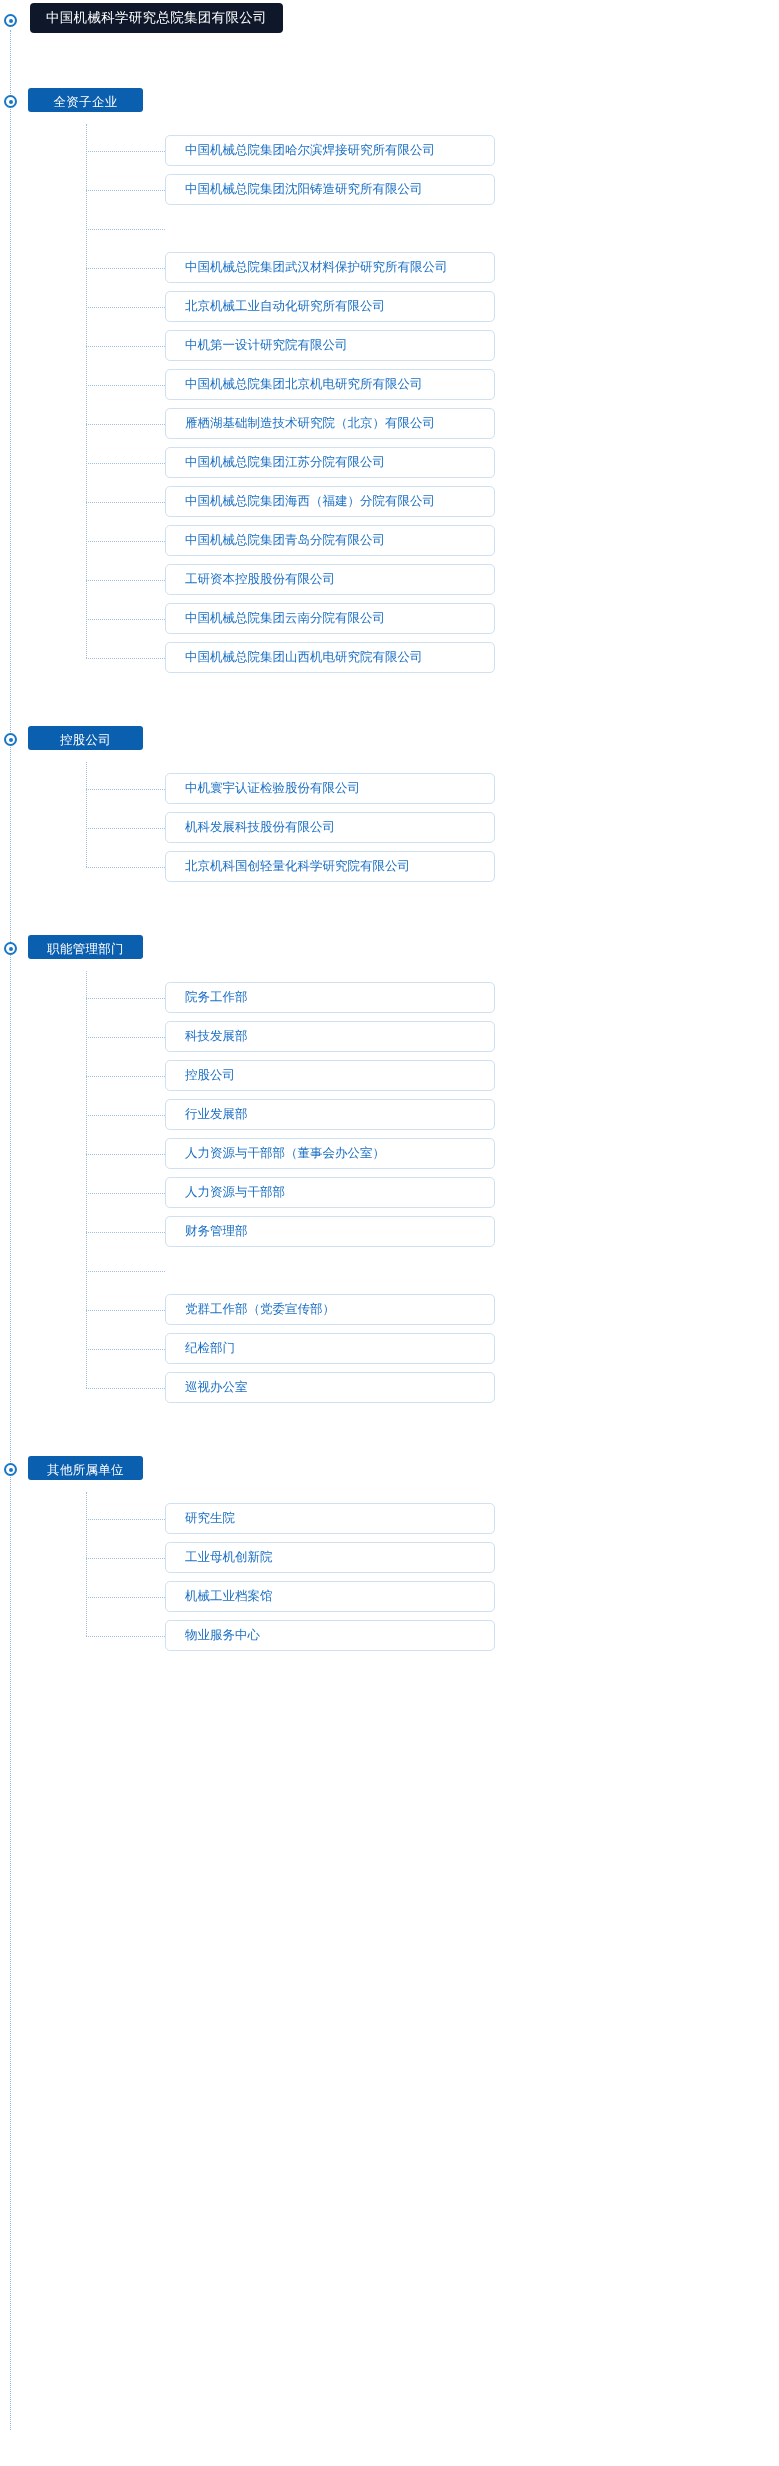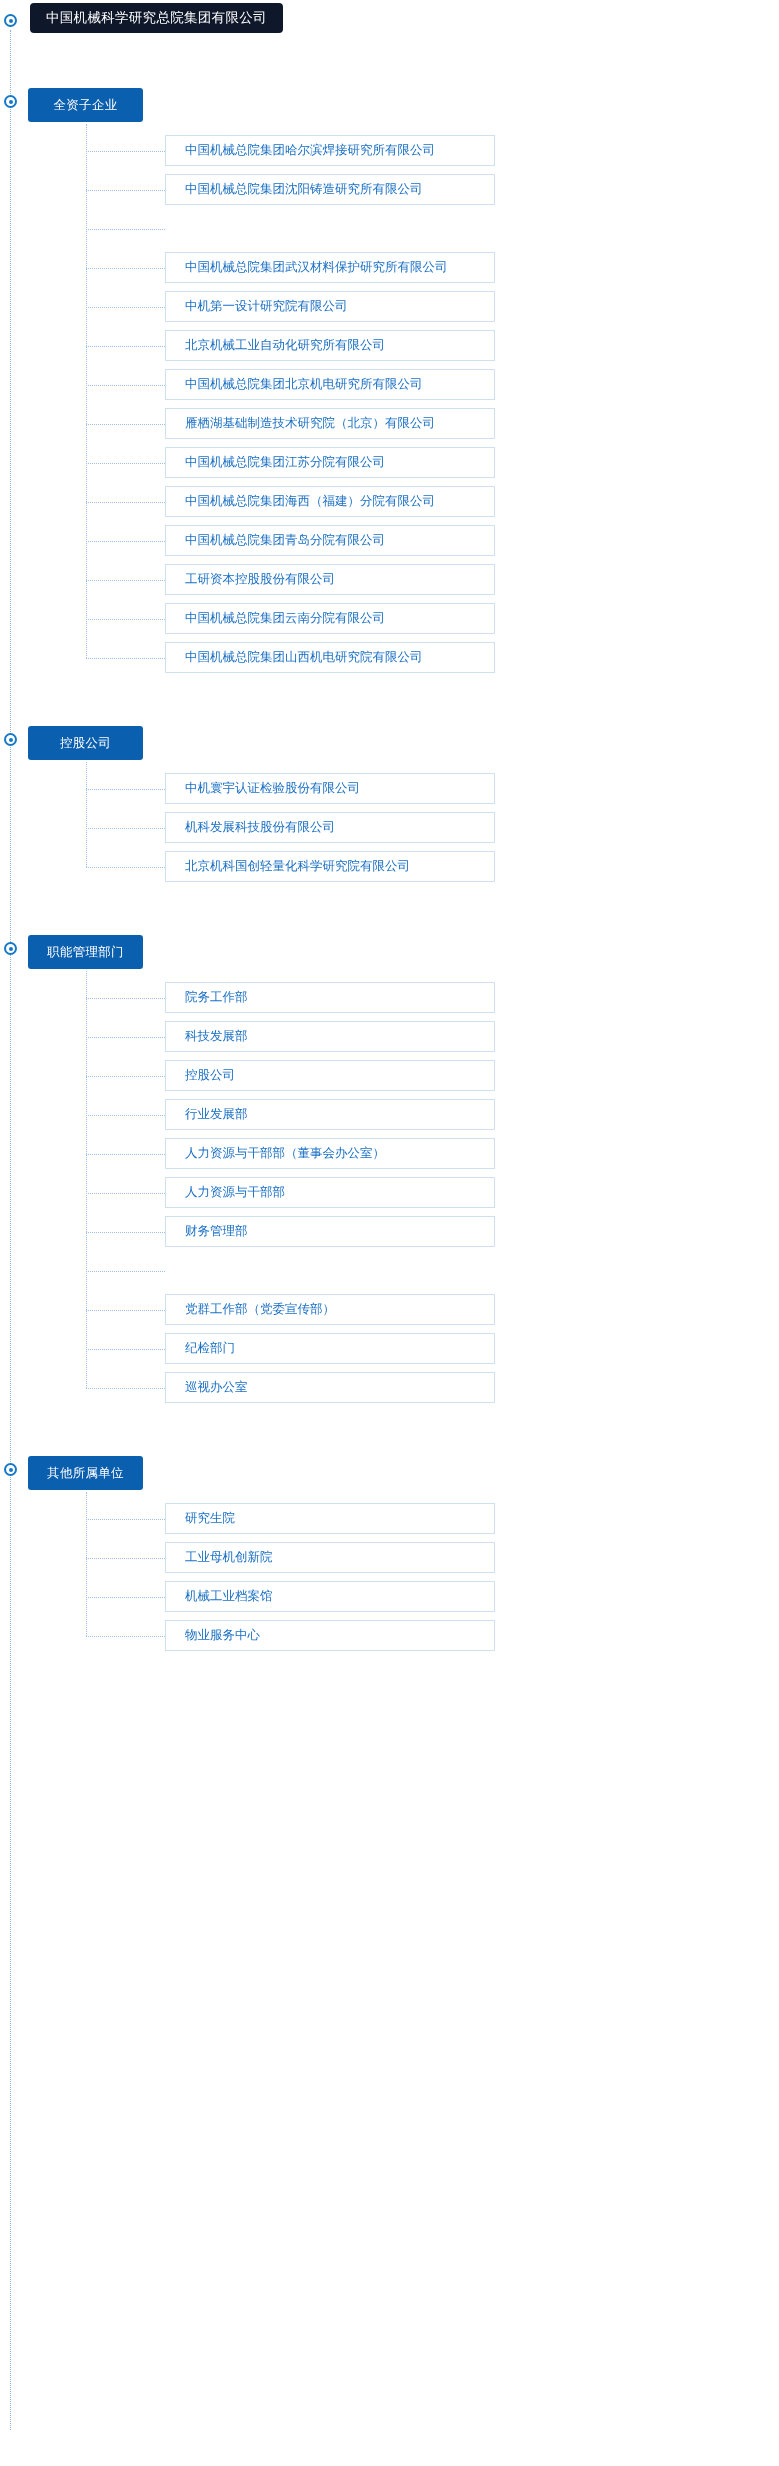--- a/index.html
+++ b/index.html
@@ -73,21 +73,21 @@
   .cat-row {
     position: relative;
     height: 52px;
     z-index: 3;
   }
   .cat-btn {
     position: absolute;
     left: 28px;
     top: 8px;
     width: 115px;
-    height: 34px;
+    height: 24px;
     background: #0b5faf;
     color: #ffffff;
     border: none;
     border-radius: 3px;
     font-size: 12.5px;
     line-height: 26px;
     text-align: center;
     letter-spacing: .3px;
     white-space: nowrap;
     cursor: pointer;
@@ -124,21 +124,21 @@
     z-index: 1;
   }
   .leaf-box {
     position: absolute;
     left: 165px;
     top: 3px;
     width: 330px;
     height: 31px;
     background: #ffffff;
     border: 1px solid #cfe0f0;
-    border-radius: 0;
+    border-radius: 5px;
     cursor: pointer;
   }
   .leaf-label {
     display: block;
     padding: 0 8px 0 19px;
     color: #1a6fc4;
     font-size: 12.5px;
     line-height: 29px;
     white-space: nowrap;
     overflow: hidden;
@@ -185,27 +185,27 @@
           </div>
           <div class="leaf">
             <div class="leaf-connector"></div>
             <div class="leaf-box">
               <span class="leaf-label">中国机械总院集团武汉材料保护研究所有限公司</span>
             </div>
           </div>
           <div class="leaf">
             <div class="leaf-connector"></div>
             <div class="leaf-box">
+              <span class="leaf-label">北京机械工业自动化研究所有限公司</span>
+            </div>
+          </div>
+          <div class="leaf">
+            <div class="leaf-connector"></div>
+            <div class="leaf-box">
               <span class="leaf-label">中机第一设计研究院有限公司</span>
-            </div>
-          </div>
-          <div class="leaf">
-            <div class="leaf-connector"></div>
-            <div class="leaf-box">
-              <span class="leaf-label">北京机械工业自动化研究所有限公司</span>
             </div>
           </div>
           <div class="leaf">
             <div class="leaf-connector"></div>
             <div class="leaf-box">
               <span class="leaf-label">中国机械总院集团北京机电研究所有限公司</span>
             </div>
           </div>
           <div class="leaf">
             <div class="leaf-connector"></div>

